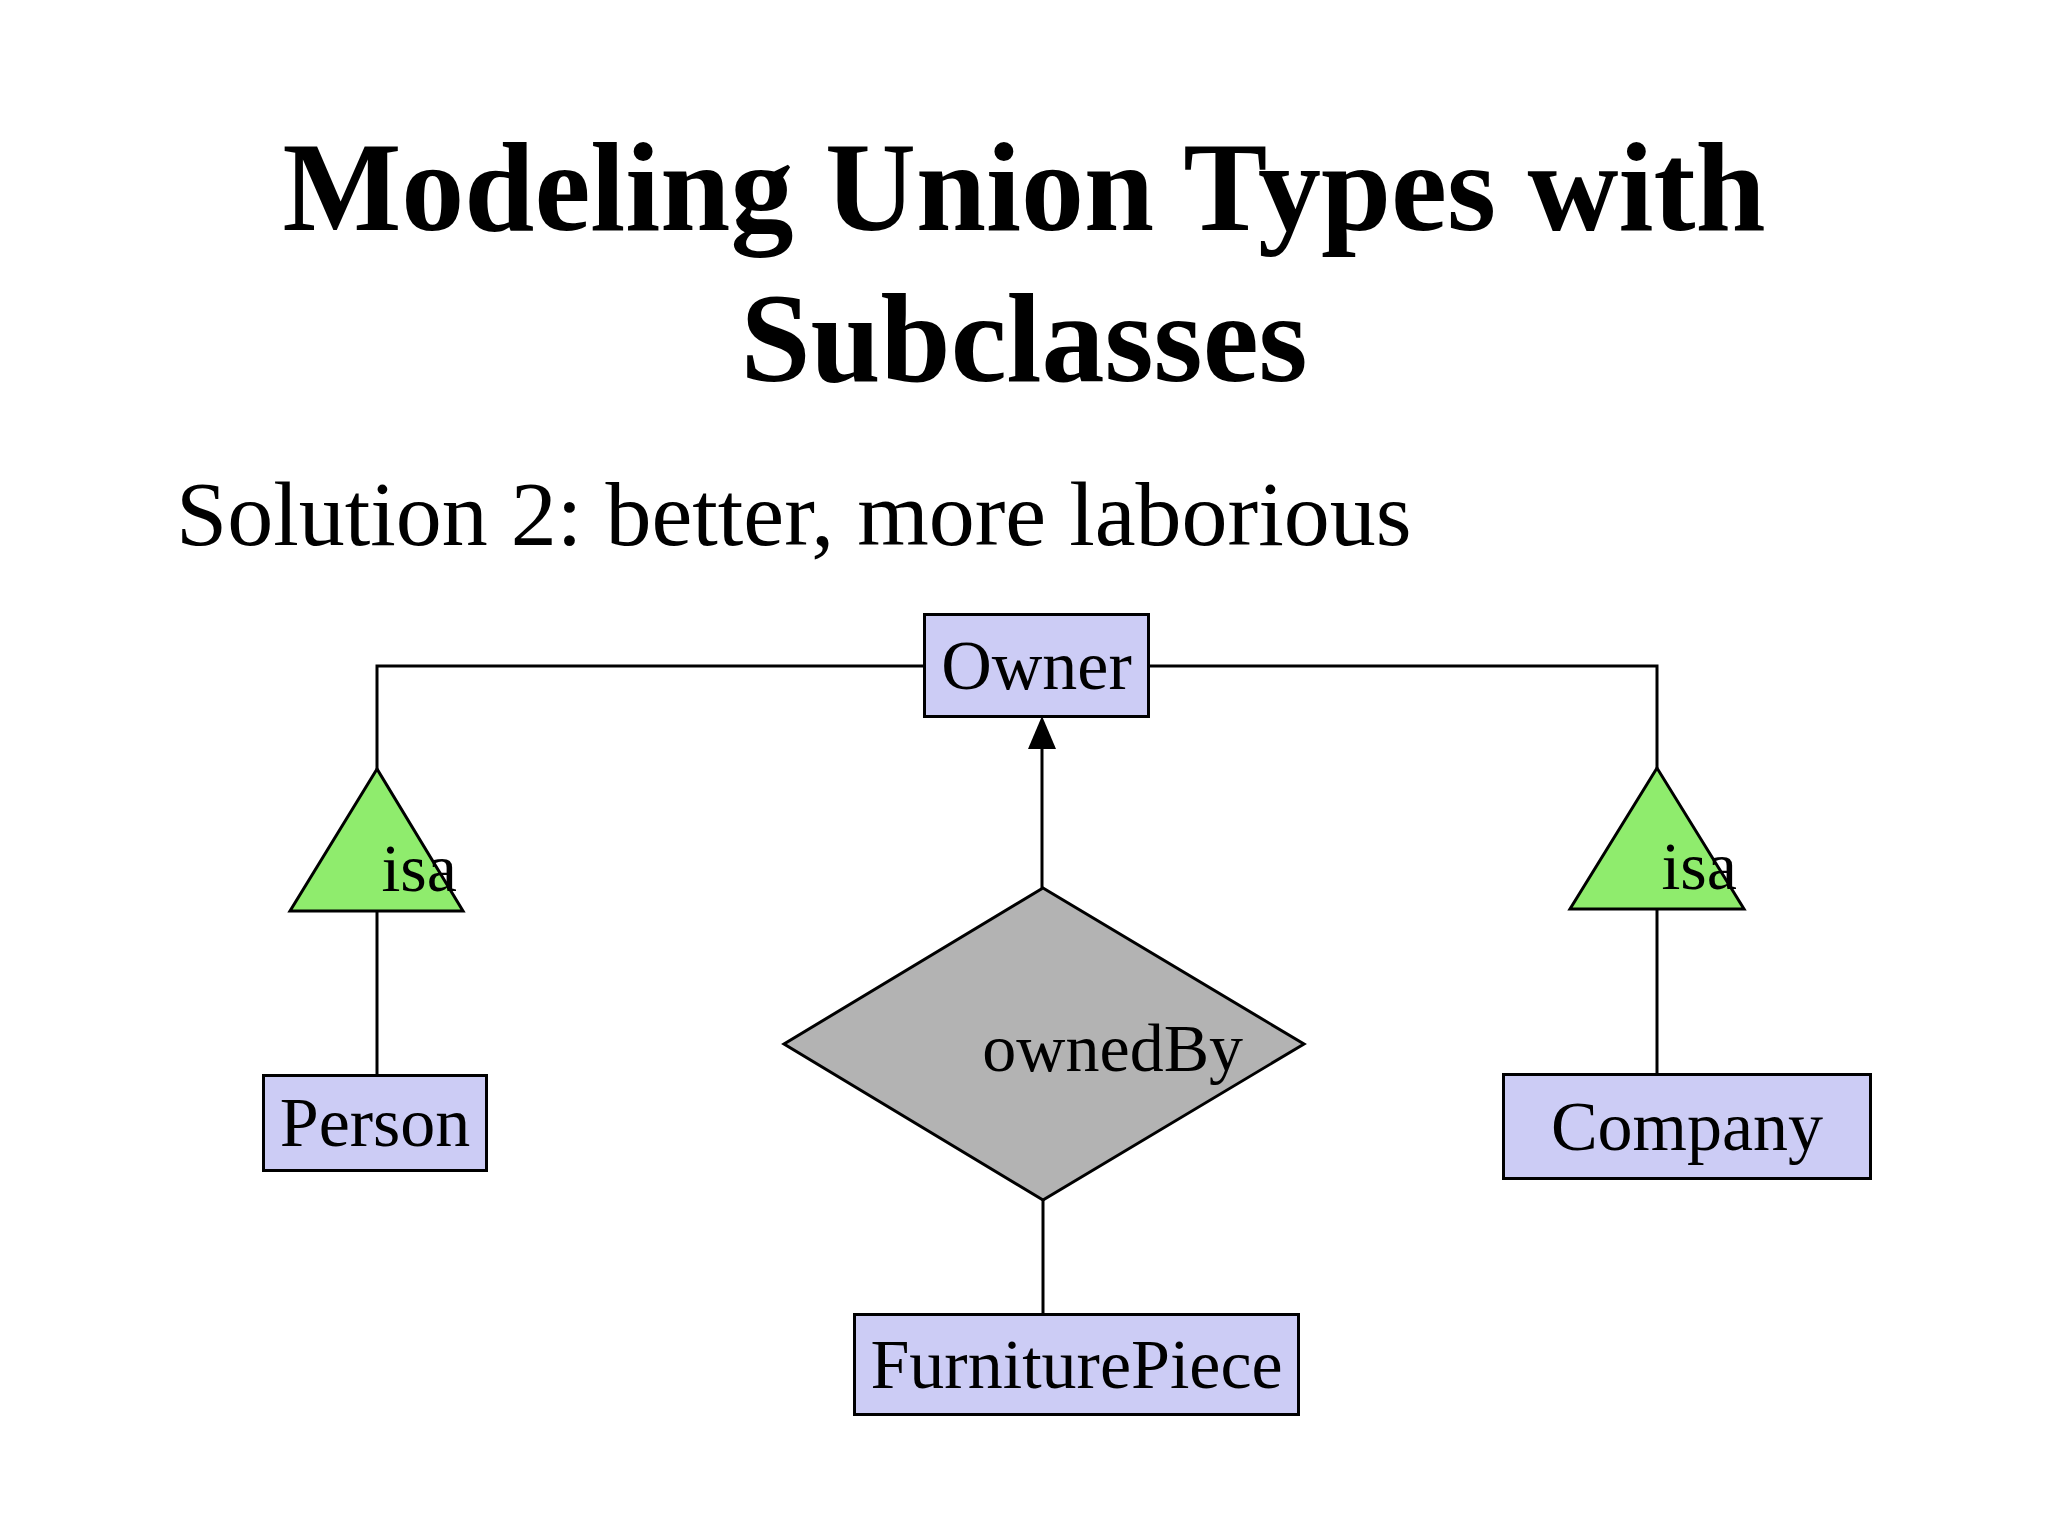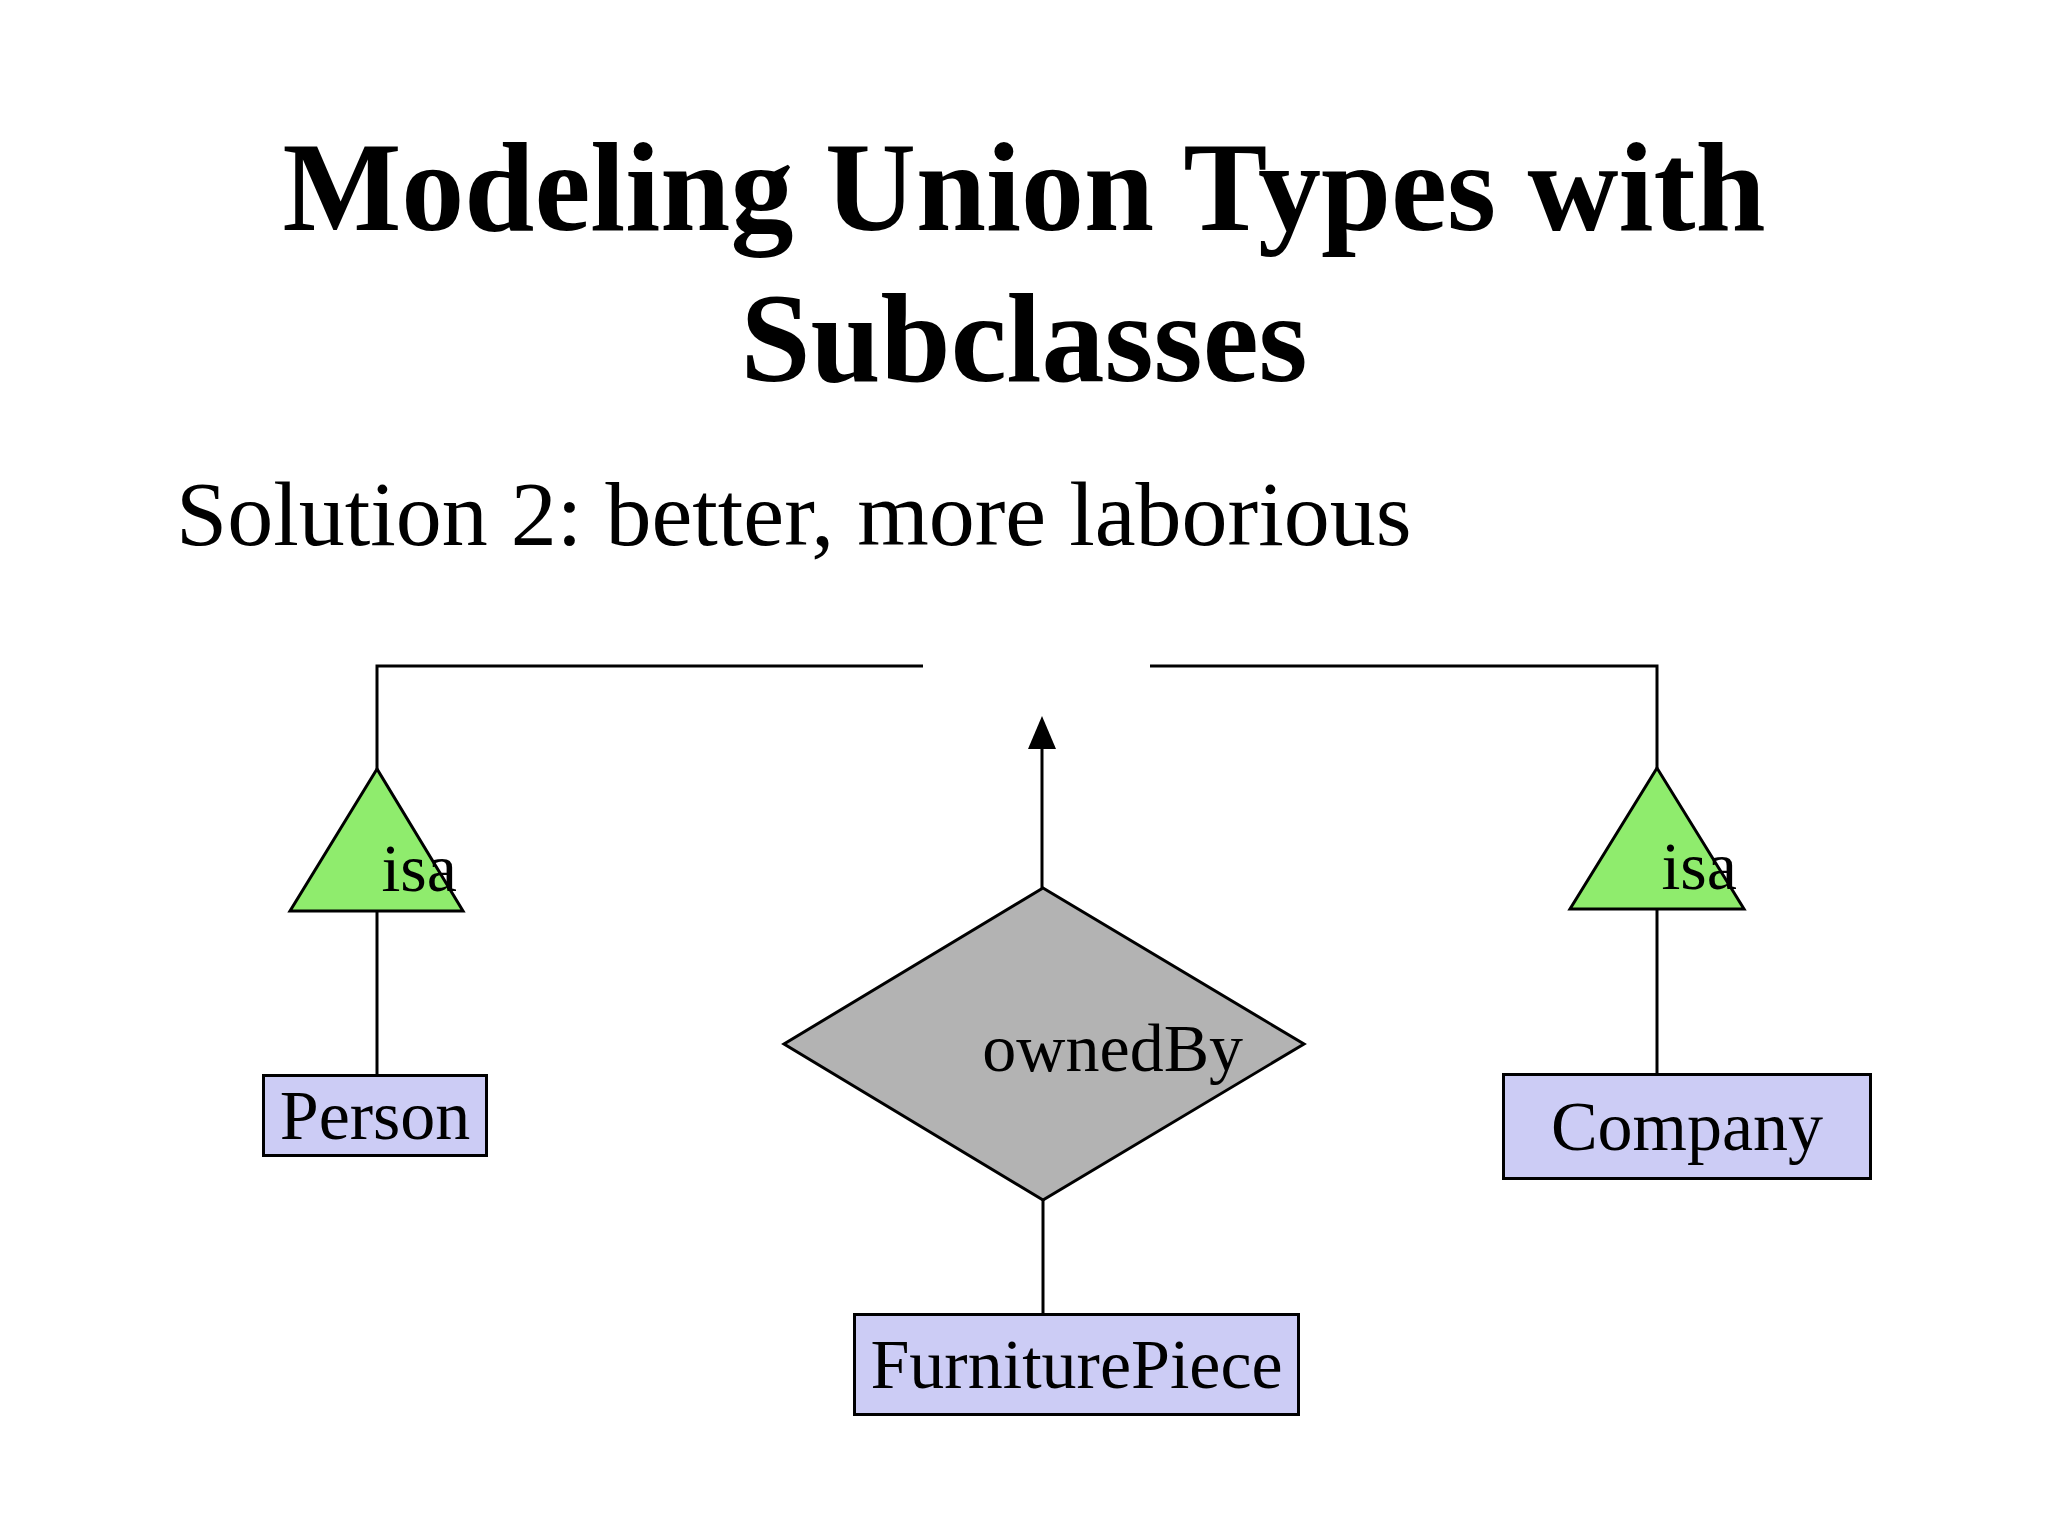--- a/index.html
+++ b/index.html
@@ -65,21 +65,21 @@
     background: var(--entity-fill, #ccccf5);
     border: 3px solid var(--entity-border, #000000);
     display: flex;
     align-items: center;
     justify-content: center;
     font-size: 70px;
     line-height: 1;
     white-space: nowrap;
   }
   .entity.owner    { left: 923px;  top: 613px;  width: 227px; height: 105px; }
-  .entity.person   { left: 262px;  top: 1074px; width: 226px; height: 83px; }
+  .entity.person   { left: 262px;  top: 1074px; width: 226px; height: 98px; }
   .entity.company  { left: 1502px; top: 1073px; width: 370px; height: 107px; }
   .entity.furniture{ left: 818px;  top: 1313px; width: 447px; height: 103px; margin-left: 35px; }
   .shape-label {
     position: absolute;
     text-align: right;
     font-size: 68px;
     line-height: 1;
     color: var(--text, #000000);
     white-space: nowrap;
   }
@@ -104,20 +104,23 @@
     <line class="connector" x1="1657" y1="909" x2="1657" y2="1073"></line>
     <line class="connector" x1="1042" y1="744" x2="1042" y2="888"></line>
     <polygon class="arrowhead" points="1042,716 1028,749 1056,749"></polygon>
     <line class="connector" x1="1043" y1="1200" x2="1043" y2="1313"></line>
 
     <polygon class="isa-tri" points="377,769 290,911 463,911"></polygon>
     <polygon class="isa-tri" points="1657,768 1570,909 1744,909"></polygon>
     <polygon class="diamond" points="1043,888 1304,1044 1043,1200 784,1044"></polygon>
   </svg>
 
+  <div class="entity owner">
+      <span>Owner</span>
+    </div>
 
   <div class="entity person">
       <span>Person</span>
     </div>
 
   <div class="entity company">
       <span>Company</span>
     </div>
 
   <div class="entity furniture">

